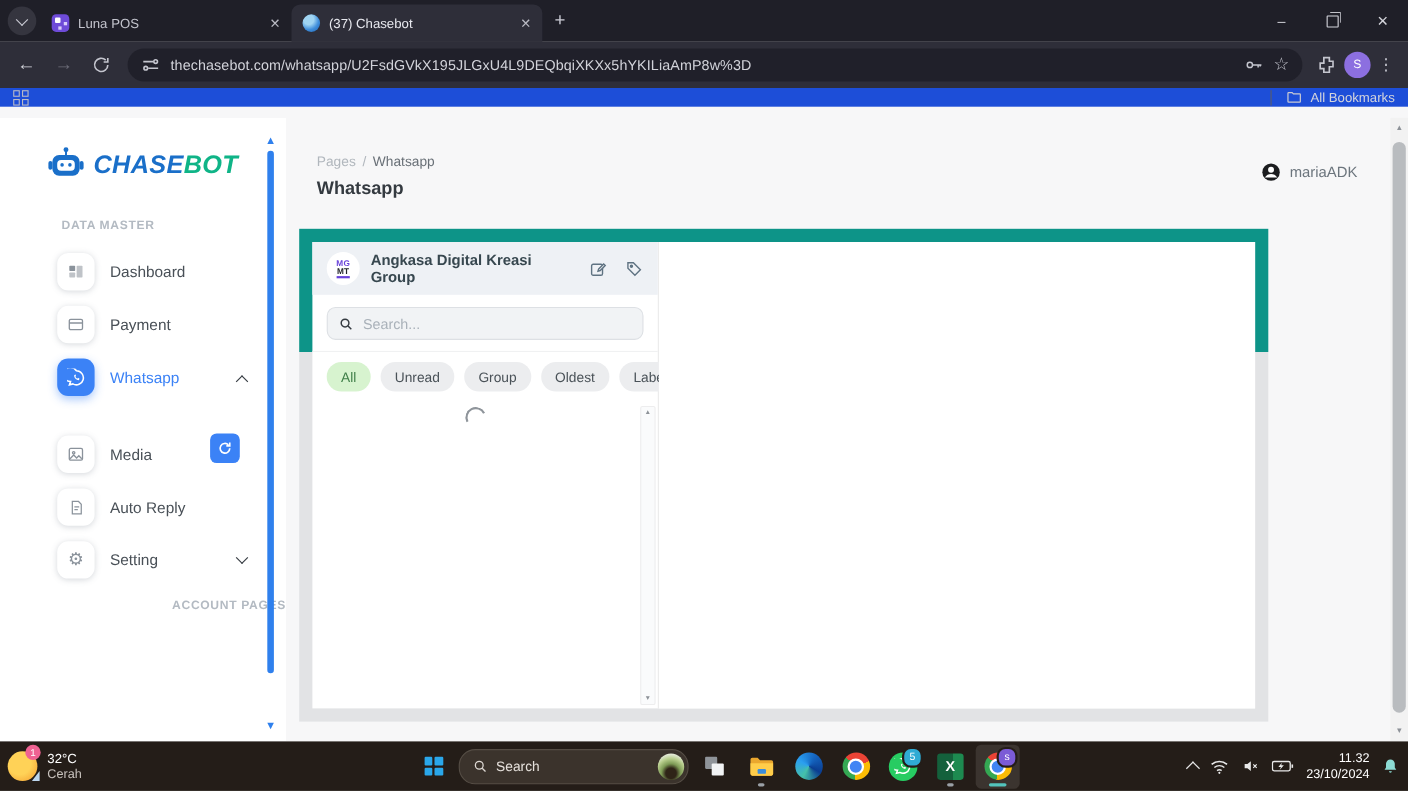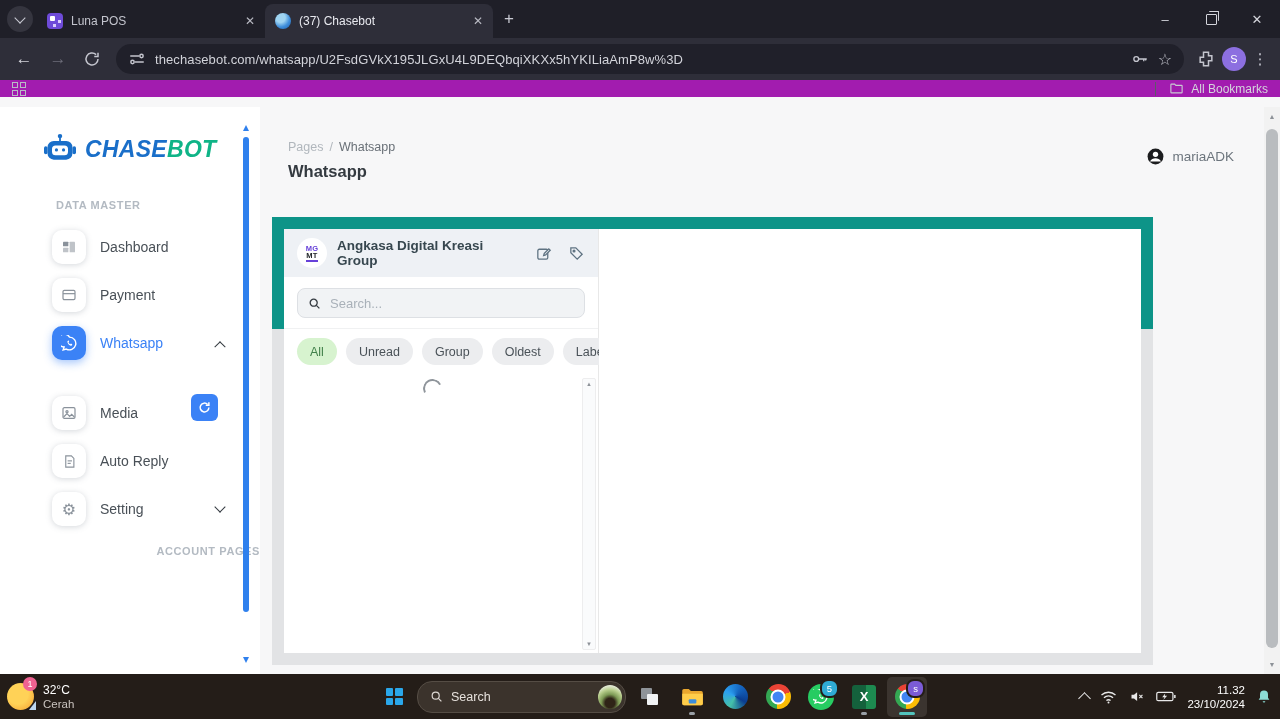--- a/index.html
+++ b/index.html
@@ -22,21 +22,21 @@
   
   .toolbar{position:absolute;top:38px;left:0;right:0;height:42px;background:#2e2e39;display:flex;align-items:center;padding:0 8px;gap:2px;}
   .nav-btn{width:32px;height:32px;border-radius:50%;display:flex;align-items:center;justify-content:center;color:#d2d3da;font-size:17px;}
   .nav-btn.disabled{color:#6d6d79;}
   .urlbar{flex:1;height:30px;background:#20202a;border-radius:15px;display:flex;align-items:center;padding:0 12px;gap:9px;color:#d2d3da;font-size:13px;margin:0 6px;}
   .urlbar .url{flex:1;white-space:nowrap;overflow:hidden;letter-spacing:.1px;}
   .tb-ic{width:18px;height:18px;color:#c4c5ce;flex:0 0 auto;}
   .avatar-s{width:24px;height:24px;border-radius:50%;background:#8c6fe0;color:#fff;font-size:11px;display:flex;align-items:center;justify-content:center;}
   .kebab{color:#c4c5ce;font-size:15px;width:24px;text-align:center;}
   
-  .bookmarksbar{position:absolute;top:80px;left:0;right:0;height:17px;background:#a21caf;display:flex;align-items:center;padding:0 12px;color:#d4d5dc;font-size:12px;}
+  .bookmarksbar{position:absolute;top:80px;left:0;right:0;height:17px;background:#1d4ed8;display:flex;align-items:center;padding:0 12px;color:#d4d5dc;font-size:12px;}
   .apps-grid{width:14px;height:14px;display:grid;grid-template-columns:6px 6px;grid-template-rows:6px 6px;gap:2px;}
   .apps-grid span{border:1.4px solid #b9bac6;box-sizing:border-box;}
   .bm-right{margin-left:auto;display:flex;align-items:center;gap:7px;}
   .bm-divider{width:1px;height:14px;background:#5b5b68;margin-right:6px;}
   
   .page{position:absolute;top:107px;left:0;width:1280px;height:567px;background:#f7f7f8;overflow:hidden;}
   
   .sidebar{position:absolute;left:0;top:0;width:260px;height:567px;background:#fff;overflow:hidden;}
   .logo-row{display:flex;align-items:center;gap:7px;margin:26px 0 0 42px;}
   .logo-text{font-size:23px;font-weight:800;font-style:italic;letter-spacing:.3px;}
@@ -58,21 +58,21 @@
   .sb-thumb{position:absolute;left:1px;top:30px;width:6px;height:475px;background:#2f80ed;border-radius:3px;}
   .sb-arrow{position:absolute;left:1px;width:0;height:0;border-left:3.5px solid transparent;border-right:3.5px solid transparent;}
   .sb-arrow.up{top:18px;border-bottom:6px solid #2f80ed;}
   .sb-arrow.down{top:550px;border-top:6px solid #2f80ed;}
   
   .main{position:absolute;left:260px;top:0;width:1004px;height:567px;}
   .breadcrumb{position:absolute;left:28px;top:33px;font-size:12.5px;color:#b1b7bd;display:flex;gap:6px;}
   .breadcrumb .cur{color:#697077;}
   .page-title{position:absolute;left:28px;top:55px;font-size:16.5px;font-weight:700;color:#343a40;}
   .user-chip{position:absolute;right:30px;top:40px;display:flex;align-items:center;gap:7px;color:#6c757d;font-size:13.5px;}
-  .card{position:absolute;left:12px;top:110px;width:881px;height:448px;box-sizing:border-box;padding:12px;background:linear-gradient(180deg,#0d9488 0,#0d9488 112px,#e2e3e5 112px);}
+  .card{position:absolute;left:12px;top:101px;width:881px;height:448px;box-sizing:border-box;padding:12px;background:linear-gradient(180deg,#0d9488 0,#0d9488 112px,#e2e3e5 112px);}
   .card-inner{width:100%;height:100%;background:#fff;display:flex;}
   .chatlist{width:315px;box-sizing:border-box;border-right:1px solid #e8e8e8;display:flex;flex-direction:column;}
   .chat-header{height:48px;background:#eef1f5;display:flex;align-items:center;padding:0 13px;gap:10px;flex:0 0 48px;}
   .g-avatar{width:30px;height:30px;border-radius:50%;background:#fff;display:flex;flex-direction:column;align-items:center;justify-content:center;font-weight:800;font-size:7.5px;line-height:7.5px;letter-spacing:.3px;}
   .g-avatar .a1{color:#6741d9;}.g-avatar .a2{color:#212529;border-bottom:2px solid #6741d9;}
   .gname{flex:1;font-weight:700;font-size:13.5px;color:#37474f;}
   .hicon{width:17px;height:17px;color:#5f7382;margin-left:6px;}
   .search-row{padding:11px 13px 10px;border-bottom:1px solid #f0f1f2;}
   .search-box{height:30px;background:#f1f3f5;border:1px solid #dde0e4;border-radius:8px;display:flex;align-items:center;gap:7px;padding:0 10px;box-sizing:border-box;color:#495057;}
   .search-box svg{width:13px;height:13px;color:#343a40;flex:0 0 13px;}

